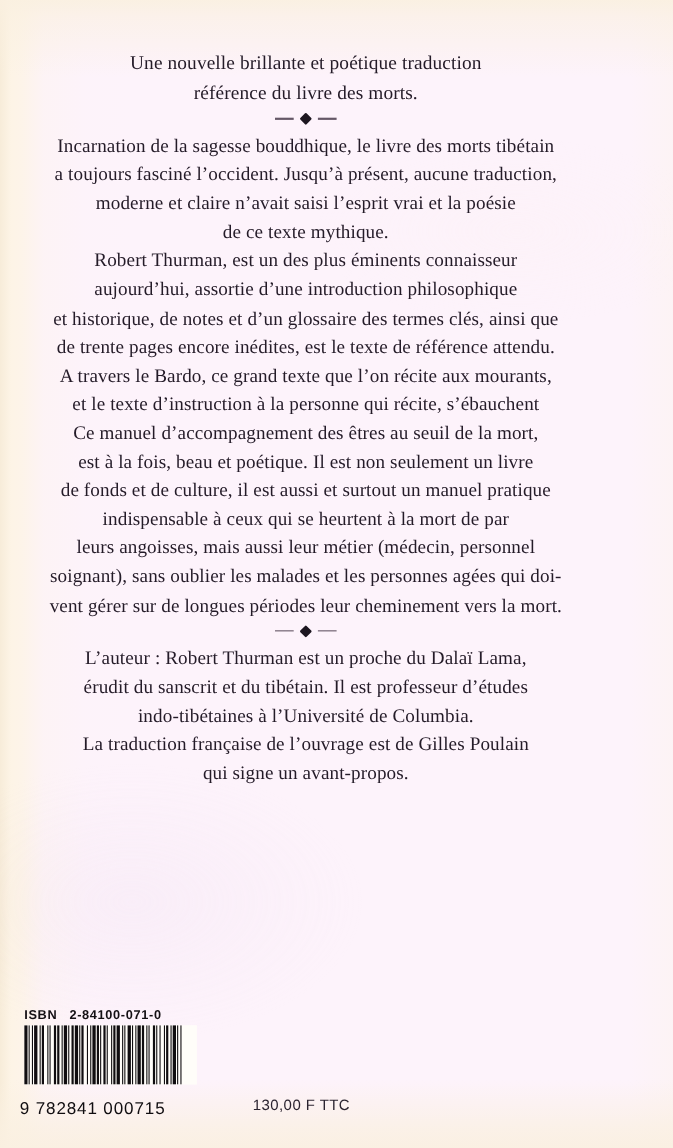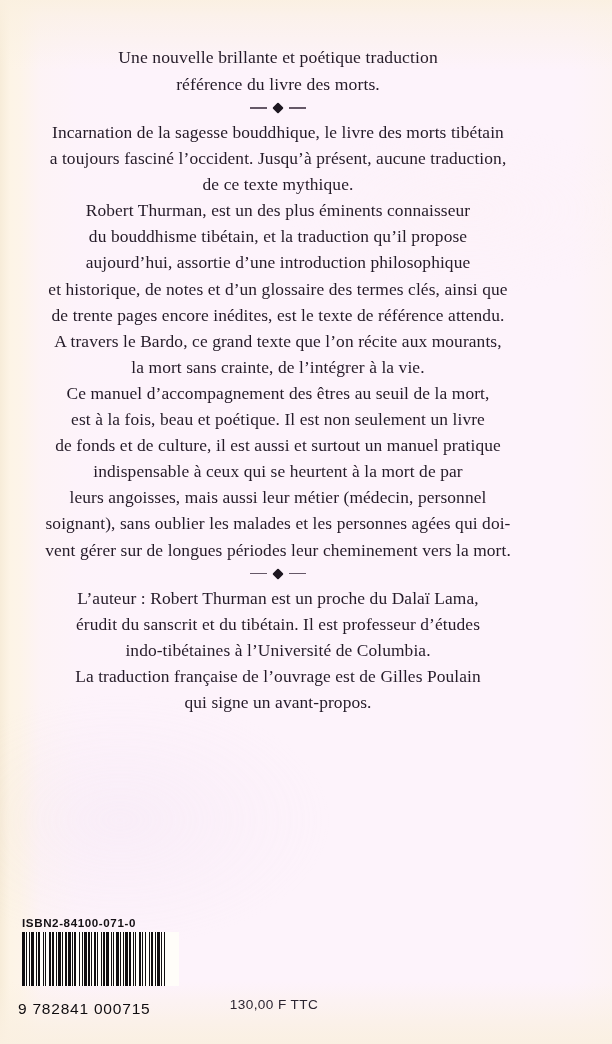--- a/index.html
+++ b/index.html
@@ -95,21 +95,21 @@
   }
   .isbn-line {
     font-family: "Liberation Sans", sans-serif;
     font-size: 11.6px;
     font-weight: bold;
     letter-spacing: 0.6px;
     color: #141014;
     white-space: nowrap;
     margin-bottom: 3px;
   }
-  .isbn-line .isbn-word { }
+  .isbn-line .isbn-word { margin-right: 11px; }
 
   .bars {
     position: relative;
     width: 157px;
     height: 54px;
     background: #fffdf9;
     display: flex;
     align-items: flex-start;
     overflow: hidden;
   }
@@ -172,32 +172,32 @@
         <span class="ln">référence du livre des morts.</span>
       </p>
       <div class="divider">
         <span class="rule"></span>
         <span class="dia"></span>
         <span class="rule"></span>
       </div>
       <p class="para">
         <span class="ln">Incarnation de la sagesse bouddhique, le livre des morts tibétain</span>
         <span class="ln">a toujours fasciné l’occident. Jusqu’à présent, aucune traduction,</span>
+        <span class="ln">moderne et claire n’avait saisi l’esprit vrai et la poésie</span>
         <span class="ln">de ce texte mythique.</span>
       </p>
       <p class="para">
         <span class="ln">Robert Thurman, est un des plus éminents connaisseur</span>
-        <span class="ln">du bouddhisme tibétain, et la traduction qu’il propose</span>
         <span class="ln">aujourd’hui, assortie d’une introduction philosophique</span>
         <span class="ln">et historique, de notes et d’un glossaire des termes clés, ainsi que</span>
         <span class="ln">de trente pages encore inédites, est le texte de référence attendu.</span>
       </p>
       <p class="para">
         <span class="ln">A travers le Bardo, ce grand texte que l’on récite aux mourants,</span>
-        <span class="ln">la mort sans crainte, de l’intégrer à la vie.</span>
+        <span class="ln">et le texte d’instruction à la personne qui récite, s’ébauchent</span>
       </p>
       <p class="para">
         <span class="ln">Ce manuel d’accompagnement des êtres au seuil de la mort,</span>
         <span class="ln">est à la fois, beau et poétique. Il est non seulement un livre</span>
         <span class="ln">de fonds et de culture, il est aussi et surtout un manuel pratique</span>
         <span class="ln">indispensable à ceux qui se heurtent à la mort de par</span>
         <span class="ln">leurs angoisses, mais aussi leur métier (médecin, personnel</span>
         <span class="ln">soignant), sans oublier les malades et les personnes agées qui doi-</span>
         <span class="ln">vent gérer sur de longues périodes leur cheminement vers la mort.</span>
       </p>

